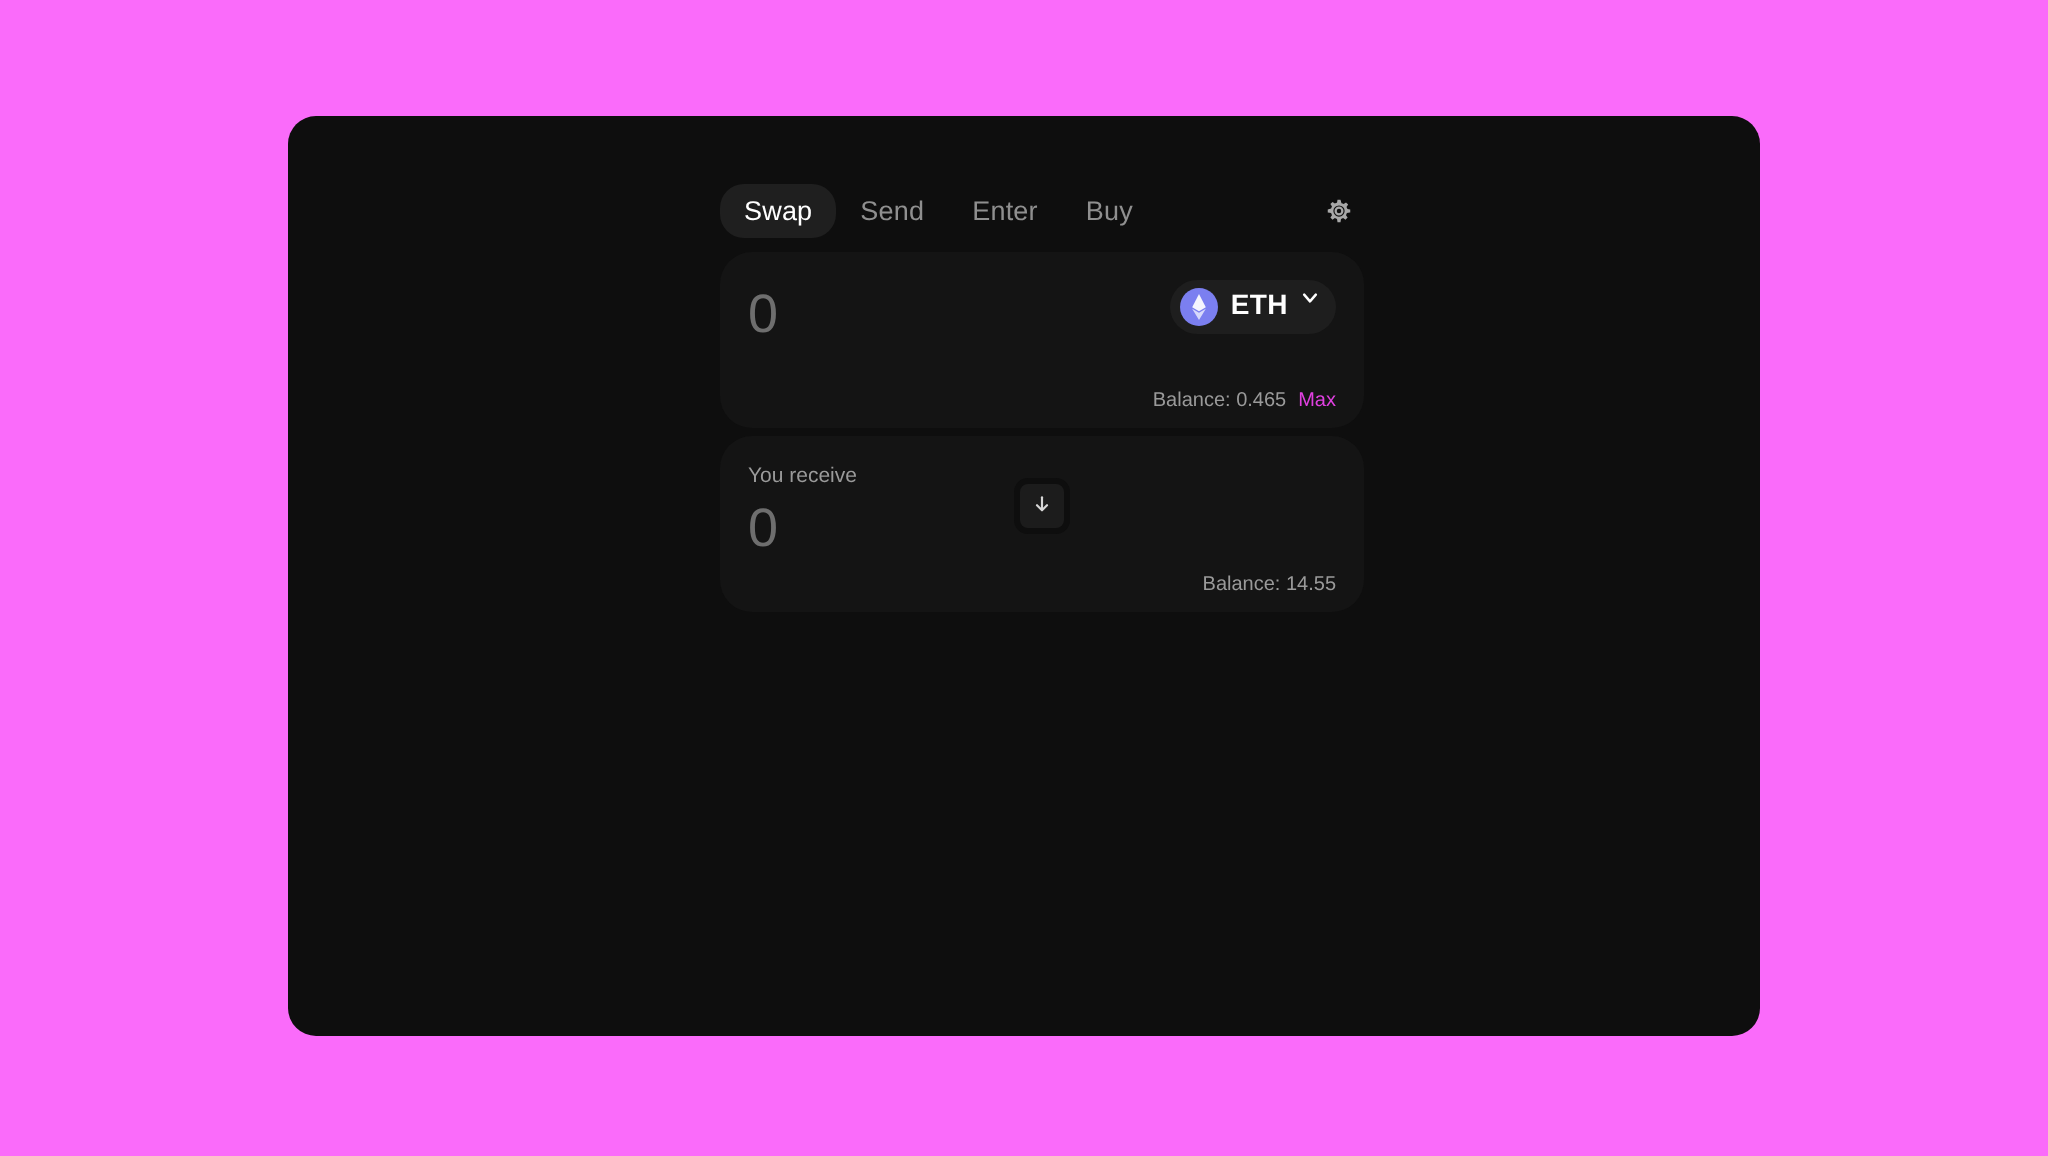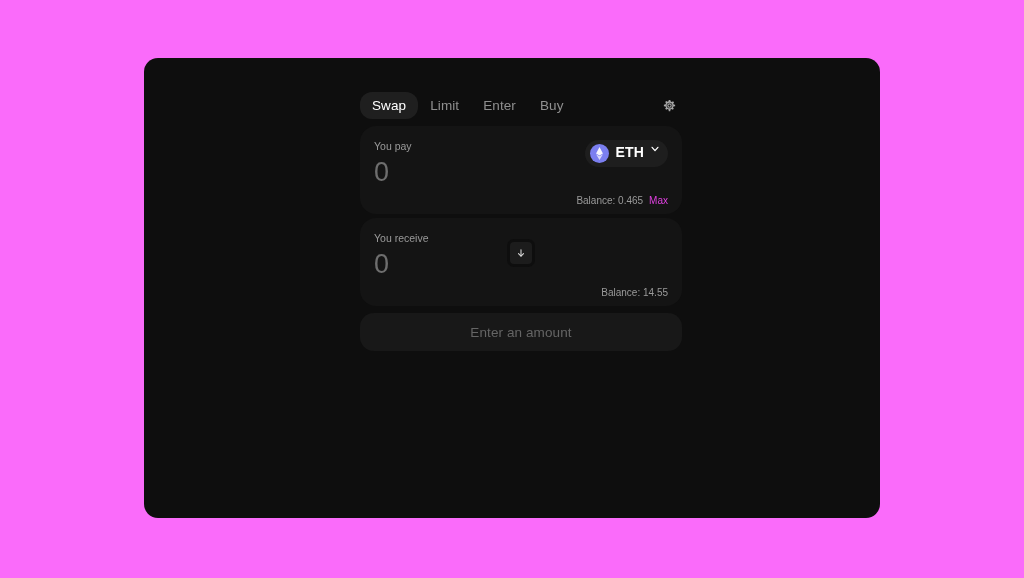--- a/index.html
+++ b/index.html
@@ -186,38 +186,37 @@
 </head>
 <body>
 
 <div id="app-panel">
 
   <div id="swap-widget">
 
     
     <div id="tabs-row">
       <div class="tab active">Swap</div>
-      <div class="tab">Limit</div>
+      <div class="tab">Send</div>
       <div class="tab">Enter</div>
       <div class="tab">Buy</div>
 
       <div id="settings-btn">
         <span>
           <svg width="15" height="15" viewBox="0 0 24 24" fill="#a8a8a8">
             <path d="M12 8.4a3.6 3.6 0 1 0 0 7.2 3.6 3.6 0 0 0 0-7.2zm0 5.4a1.8 1.8 0 1 1 0-3.6 1.8 1.8 0 0 1 0 3.6z"></path>
             <path d="M21 13.2v-2.4l-2.3-.4a7 7 0 0 0-.7-1.7l1.3-1.9-1.7-1.7-1.9 1.3a7 7 0 0 0-1.7-.7L13.2 3h-2.4l-.4 2.3a7 7 0 0 0-1.7.7L6.8 4.7 5.1 6.4l1.3 1.9a7 7 0 0 0-.7 1.7L3 10.8v2.4l2.7.4a7 7 0 0 0 .7 1.7l-1.3 1.9 1.7 1.7 1.9-1.3a7 7 0 0 0 1.7.7l.4 2.7h2.4l.4-2.7a7 7 0 0 0 1.7-.7l1.9 1.3 1.7-1.7-1.3-1.9a7 7 0 0 0 .7-1.7l2.3-.4zM12 16.5a4.5 4.5 0 1 1 0-9 4.5 4.5 0 0 1 0 9z"></path>
           </svg>
         </span>
       </div>
     </div>
 
     <div id="panels-wrap">
 
       <div class="swap-panel" id="pay-panel">
-        <div class="panel-label">You pay</div>
         <input class="amount-input" id="pay-amount" type="text" placeholder="0" value="0" style="">
 
         <div class="token-select">
           <span class="token-logo eth">
             <svg width="11" height="13" viewBox="0 0 12 19" fill="#ffffff">
               <path d="M6 0 1 9.6 6 12.6l5-3L6 0z" opacity=".92"></path>
               <path d="M6 13.7 1 10.7 6 19l5-8.3-5 3z" opacity=".7"></path>
             </svg>
           </span>
           <span class="token-symbol">ETH</span>
@@ -248,16 +247,15 @@
         <input class="amount-input" id="receive-amount" type="text" placeholder="0" value="0" style="">
 
 
         <div class="balance-row">
           <span class="balance-text">Balance: 14.55</span>
         </div>
       </div>
 
     </div>
 
-    <button id="submit-button">Enter an amount</button>
 
   </div>
 </div>
 
 </body></html>

